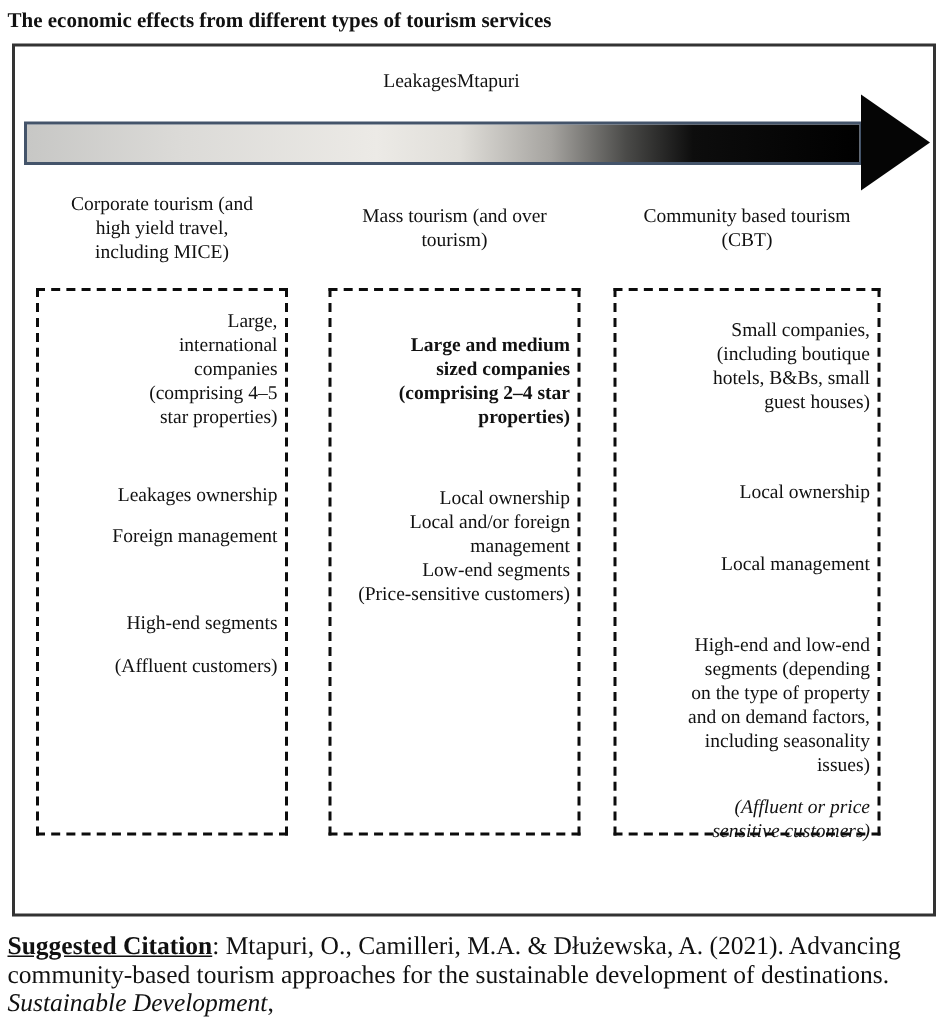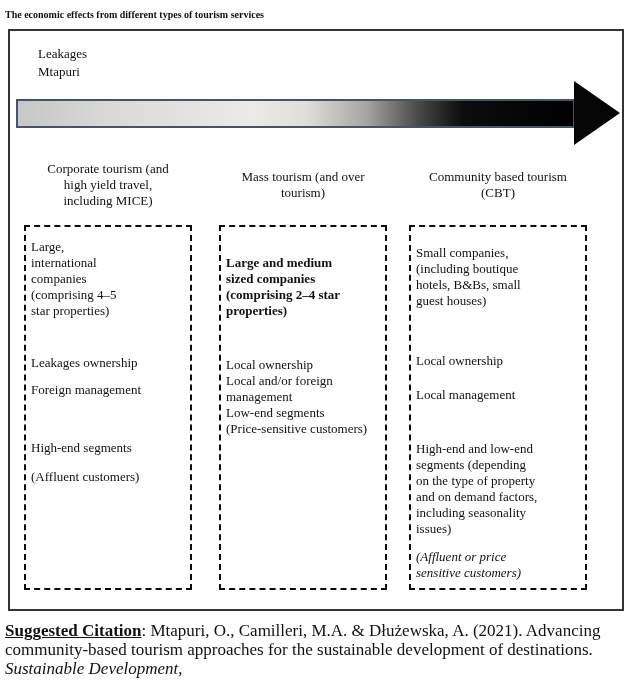--- a/index.html
+++ b/index.html
@@ -7,40 +7,39 @@
     width: 631px; height: 685px;
     background: #ffffff;
     font-family: "Liberation Serif", "DejaVu Serif", serif;
     color: #111;
     overflow: hidden;
   }
   .page { position: relative; width: 631px; height: 685px; }
 
   .title {
     margin: 6px 6px 5px 5px;
-    font-size: 10px;
+    font-size: 14px;
     font-weight: bold;
     line-height: 18px;
   }
 
   .frame {
     box-sizing: border-box;
     margin-left: 8px;
     width: 616px; height: 582px;
     border: 2px solid #333333;
     background: #ffffff;
   }
 
   .axis-labels {
     display: flex;
-    justify-content: space-between;
+    justify-content: center;
     padding: 14px 58px 0 28px;
     font-size: 13px;
     line-height: 18px;
-    flex-direction: column;
   }
 
   .arrow {
     display: flex;
     align-items: center;
     height: 64px;
     margin: 0 2px 0 6px;
   }
   .arrow-bar {
     flex: 1;
@@ -56,50 +55,50 @@
     border-bottom: 32px solid transparent;
     border-left: 46px solid #050505;
     margin-left: -1px;
   }
 
   .cols { display: flex; padding-left: 14px; }
   .col-1 { width: 168px; }
   .col-2 { width: 168px; margin-left: 27px; }
   .col-3 { width: 178px; margin-left: 22px; }
 
-  .headers { margin-top: 15px; height: 50px; align-items: center; }
+  .headers { height: 50px; align-items: center; }
   .col-header {
     text-align: center;
     font-size: 13px;
     line-height: 16px;
     white-space: pre-line;
   }
 
   .boxes { margin-top: 15px; }
   .dash-box {
     box-sizing: border-box;
     height: 365px;
     border: 2px dashed #0c0c0c;
     padding: 0 5px;
-    text-align: left;
+    text-align: right;
     font-size: 13px;
     line-height: 16px;
   }
   .item { margin: 0; white-space: pre-line; }
   .b1p1 { margin-top: 12px; }
   .b1p2 { margin-top: 36px; }
   .b1p3 { margin-top: 11px; }
   .b1p4 { margin-top: 42px; }
   .b1p5 { margin-top: 13px; }
   .b2p1 { margin-top: 28px; font-weight: bold; }
   .b2p2 { margin-top: 38px; }
   .b2p3 { }
   .b3p1 { margin-top: 18px; }
   .b3p2 { margin-top: 44px; }
-  .b3p3 { margin-top: 18px; }
+  .b3p3 { margin-top: 32px; }
   .b3p4 { margin-top: 38px; }
   .b3p5 { margin-top: 12px; font-style: italic; }
 
   .citation {
     margin: 10px 6px 0 5px;
     font-size: 17px;
     line-height: 19px;
   }
   .cit-label { font-weight: bold; text-decoration: underline; }
   .cit-journal { font-style: italic; }

